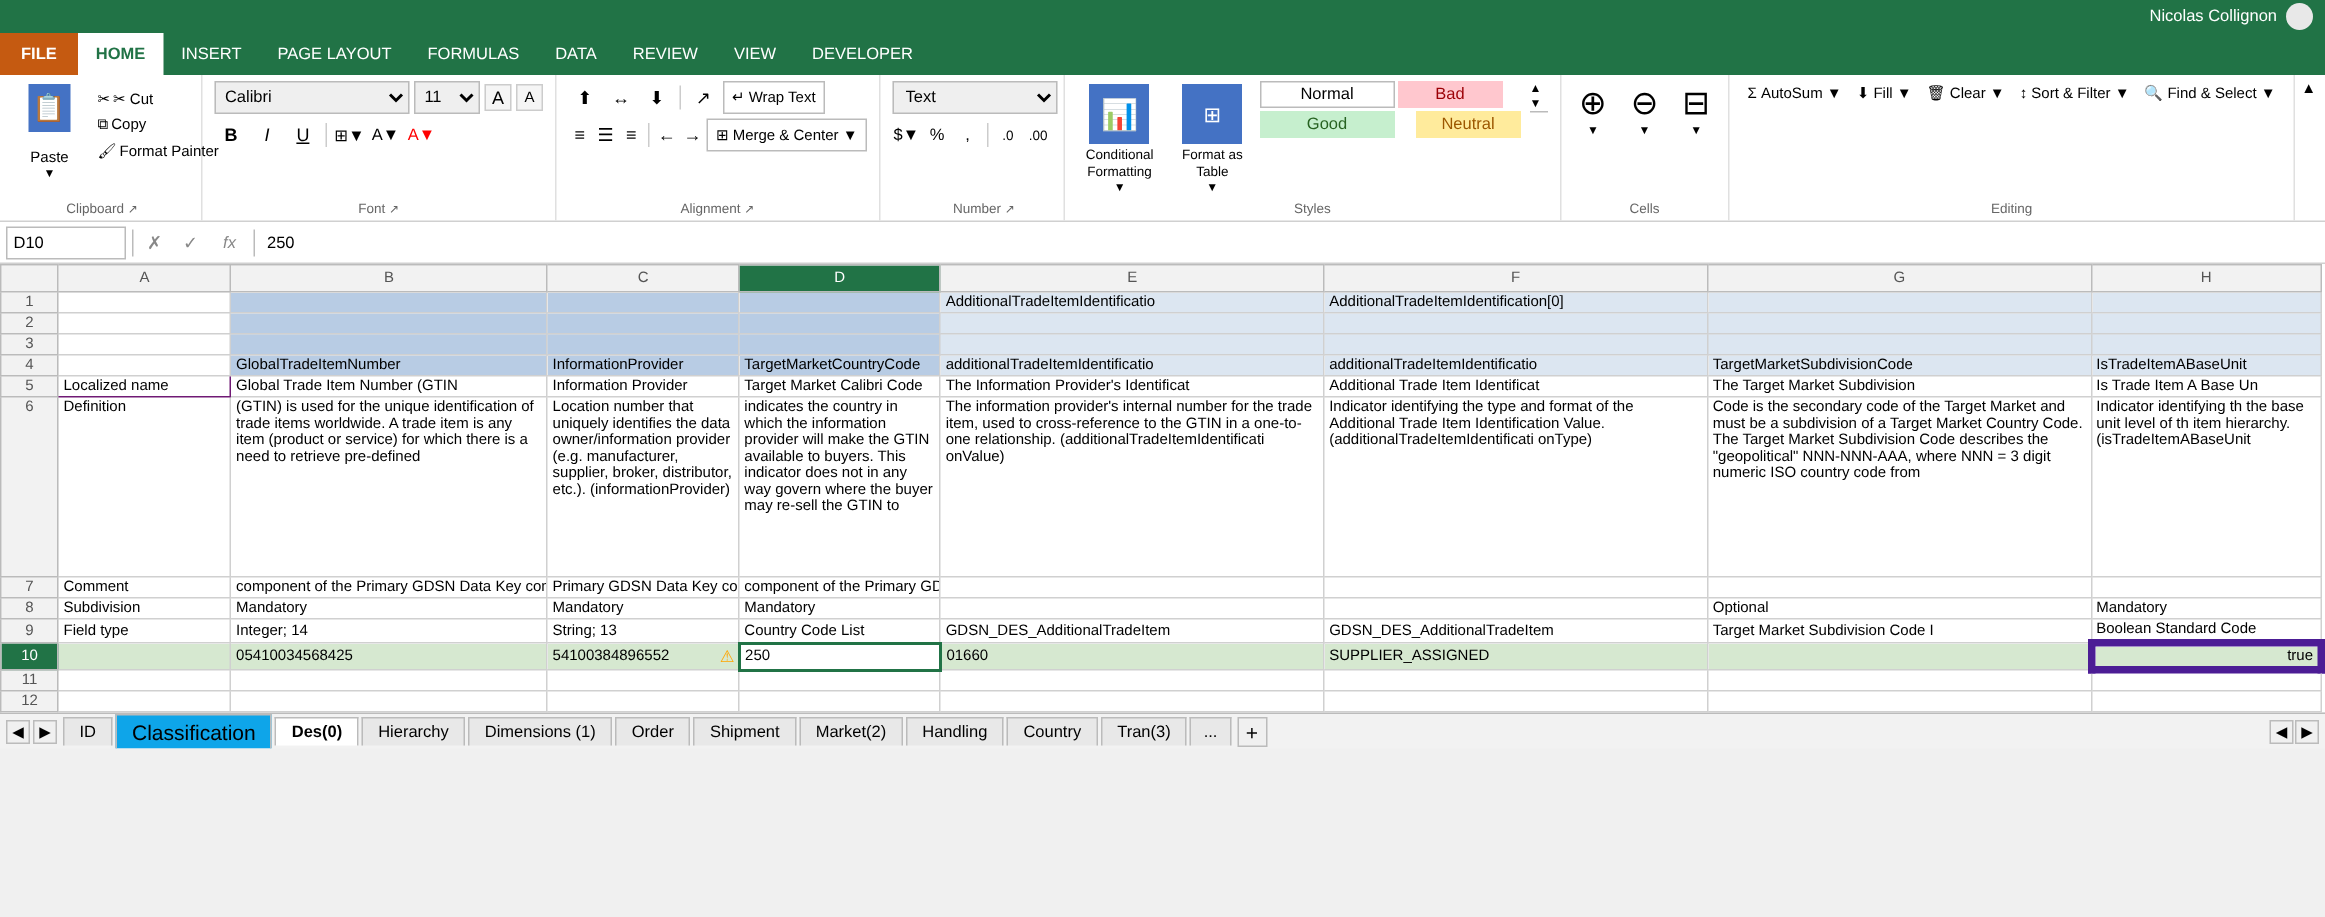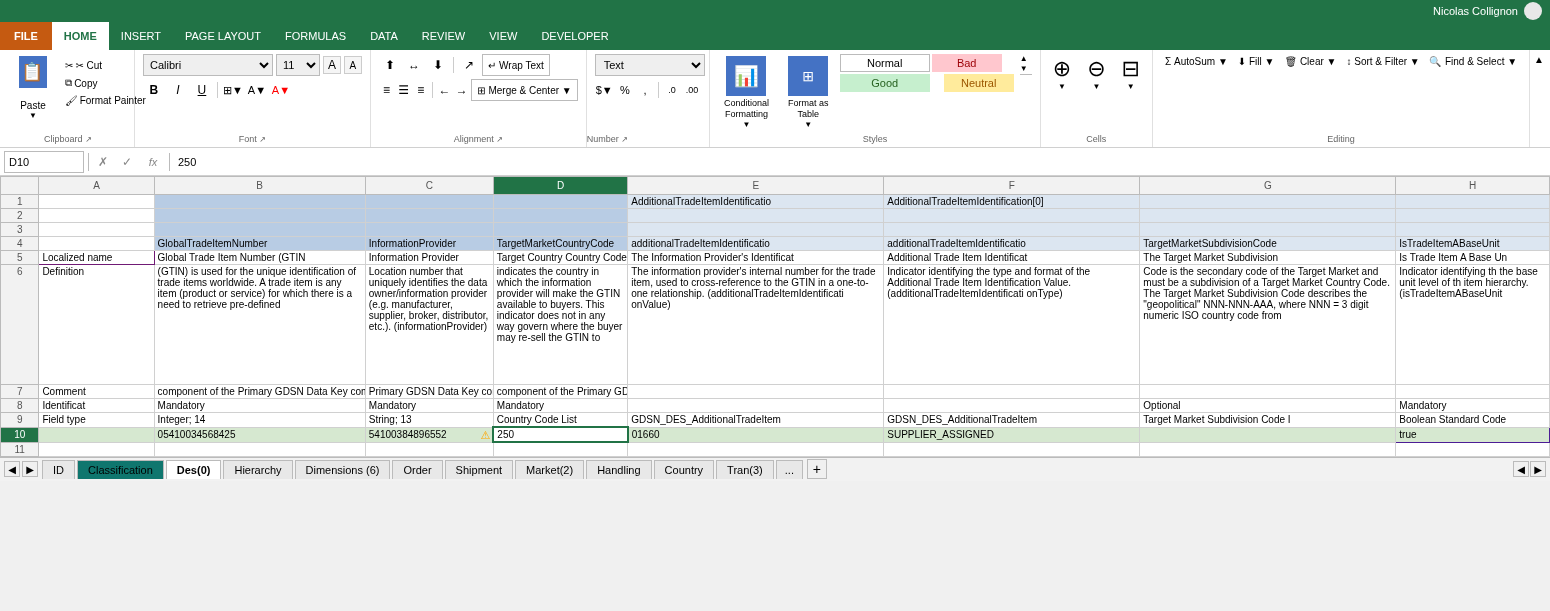--- a/index.html
+++ b/index.html
@@ -109,21 +109,21 @@
       </select>
       <div style="display:flex;align-items:center;gap:2px;">
         <div style="width:22px;height:22px;display:flex;align-items:center;justify-content:center;cursor:pointer;font-size:11px;border:1px solid transparent;">$▼</div>
         <div style="width:22px;height:22px;display:flex;align-items:center;justify-content:center;cursor:pointer;font-size:11px;border:1px solid transparent;">%</div>
         <div style="width:22px;height:22px;display:flex;align-items:center;justify-content:center;cursor:pointer;font-size:11px;border:1px solid transparent;">,</div>
         <div style="width:1px;height:16px;background:#ccc;margin:0 2px;"></div>
         <div style="width:22px;height:22px;display:flex;align-items:center;justify-content:center;cursor:pointer;font-size:9px;border:1px solid transparent;">.0</div>
         <div style="width:22px;height:22px;display:flex;align-items:center;justify-content:center;cursor:pointer;font-size:9px;border:1px solid transparent;">.00</div>
       </div>
     </div>
-    <div style="font-size:9px;color:#666;position:absolute;bottom:3px;left:0;right:0;">Number <span style="font-size:8px;">↗</span></div>
+    <div style="font-size:9px;color:#666;text-align:center;position:absolute;bottom:3px;left:16px;right:0;">Number <span style="font-size:8px;">↗</span></div>
   </div>
 
   <div style="display:flex; flex-direction:column; border-right:1px solid #e0e0e0; padding:4px 6px 16px; position:relative;">
     <div style="display:flex;align-items:flex-start;gap:4px;">
 
       <div style="display:flex;flex-direction:column;align-items:center;cursor:pointer;padding:2px 4px;min-width:60px;">
         <div style="width:40px;height:40px;background:#4472c4;display:flex;align-items:center;justify-content:center;color:white;font-size:20px;">📊</div>
         <span style="font-size:9px;text-align:center;line-height:1.2;margin-top:2px;">Conditional Formatting</span>
         <span style="font-size:8px;">▼</span>
       </div>
@@ -289,21 +289,21 @@
           <td style="border:1px solid #d0d0d0;padding:1px 3px;font-size:10px;background:#dce6f1;overflow:hidden;white-space:nowrap;">additionalTradeItemIdentificatio</td>
           <td style="border:1px solid #d0d0d0;padding:1px 3px;font-size:10px;background:#dce6f1;overflow:hidden;white-space:nowrap;">TargetMarketSubdivisionCode</td>
           <td style="border:1px solid #d0d0d0;padding:1px 3px;font-size:10px;background:#dce6f1;overflow:hidden;white-space:nowrap;">IsTradeItemABaseUnit</td>
         </tr>
 
         <tr>
           <td style="background:#f2f2f2;border:1px solid #bbb;text-align:center;font-size:10px;color:#555;padding:1px;">5</td>
           <td style="border:1px solid #701a75;padding:1px 3px;font-size:10px;overflow:hidden;white-space:nowrap;">Localized name</td>
           <td style="border:1px solid #d0d0d0;padding:1px 3px;font-size:10px;overflow:hidden;white-space:nowrap;">Global Trade Item Number (GTIN</td>
           <td style="border:1px solid #d0d0d0;padding:1px 3px;font-size:10px;overflow:hidden;white-space:nowrap;">Information Provider</td>
-          <td style="border:1px solid #d0d0d0;padding:1px 3px;font-size:10px;overflow:hidden;white-space:nowrap;">Target Country Country Code</td>
+          <td style="border:1px solid #d0d0d0;padding:1px 3px;font-size:10px;overflow:hidden;white-space:nowrap;">Target Market Calibri Code</td>
           <td style="border:1px solid #d0d0d0;padding:1px 3px;font-size:10px;overflow:hidden;white-space:nowrap;">The Information Provider's Identificat</td>
           <td style="border:1px solid #d0d0d0;padding:1px 3px;font-size:10px;overflow:hidden;white-space:nowrap;">Additional Trade Item Identificat</td>
           <td style="border:1px solid #d0d0d0;padding:1px 3px;font-size:10px;overflow:hidden;white-space:nowrap;">The Target Market Subdivision</td>
           <td style="border:1px solid #d0d0d0;padding:1px 3px;font-size:10px;overflow:hidden;white-space:nowrap;">Is Trade Item A Base Un</td>
         </tr>
 
         <tr style="height:120px;">
           <td style="background:#f2f2f2;border:1px solid #bbb;text-align:center;font-size:10px;color:#555;padding:1px;vertical-align:top;">6</td>
           <td style="border:1px solid #d0d0d0;padding:1px 3px;font-size:10px;overflow:hidden;vertical-align:top;">Definition</td>
           <td style="border:1px solid #d0d0d0;padding:1px 3px;font-size:10px;overflow:hidden;vertical-align:top;white-space:normal;word-wrap:break-word;">(GTIN) is used for the unique identification of trade items worldwide. A trade item is any item (product or service) for which there is a need to retrieve pre-defined</td>
@@ -322,21 +322,21 @@
           <td style="border:1px solid #d0d0d0;padding:1px 3px;font-size:10px;overflow:hidden;white-space:nowrap;">Primary GDSN Data Key comprised of GLN+GTIN+TM</td>
           <td style="border:1px solid #d0d0d0;padding:1px 3px;font-size:10px;overflow:hidden;white-space:nowrap;">component of the Primary GDSN Key comprised of GLN+GTIN+TM.</td>
           <td style="border:1px solid #d0d0d0;padding:1px 3px;font-size:10px;overflow:hidden;white-space:nowrap;"></td>
           <td style="border:1px solid #d0d0d0;padding:1px 3px;font-size:10px;overflow:hidden;white-space:nowrap;"></td>
           <td style="border:1px solid #d0d0d0;padding:1px 3px;font-size:10px;overflow:hidden;white-space:nowrap;"></td>
           <td style="border:1px solid #d0d0d0;padding:1px 3px;font-size:10px;overflow:hidden;white-space:nowrap;"></td>
         </tr>
 
         <tr>
           <td style="background:#f2f2f2;border:1px solid #bbb;text-align:center;font-size:10px;color:#555;padding:1px;">8</td>
-          <td style="border:1px solid #d0d0d0;padding:1px 3px;font-size:10px;overflow:hidden;white-space:nowrap;">Identificat</td>
+          <td style="border:1px solid #d0d0d0;padding:1px 3px;font-size:10px;overflow:hidden;white-space:nowrap;">Subdivision</td>
           <td style="border:1px solid #d0d0d0;padding:1px 3px;font-size:10px;overflow:hidden;white-space:nowrap;">Mandatory</td>
           <td style="border:1px solid #d0d0d0;padding:1px 3px;font-size:10px;overflow:hidden;white-space:nowrap;">Mandatory</td>
           <td style="border:1px solid #d0d0d0;padding:1px 3px;font-size:10px;overflow:hidden;white-space:nowrap;">Mandatory</td>
           <td style="border:1px solid #d0d0d0;padding:1px 3px;font-size:10px;overflow:hidden;white-space:nowrap;"></td>
           <td style="border:1px solid #d0d0d0;padding:1px 3px;font-size:10px;overflow:hidden;white-space:nowrap;"></td>
           <td style="border:1px solid #d0d0d0;padding:1px 3px;font-size:10px;overflow:hidden;white-space:nowrap;">Optional</td>
           <td style="border:1px solid #d0d0d0;padding:1px 3px;font-size:10px;overflow:hidden;white-space:nowrap;">Mandatory</td>
         </tr>
 
         <tr>
@@ -353,50 +353,61 @@
 
         <tr>
           <td style="background:#217346;border:1px solid #bbb;text-align:center;font-size:10px;color:white;padding:1px;">10</td>
           <td style="border:1px solid #d0d0d0;padding:1px 3px;font-size:10px;overflow:hidden;white-space:nowrap;background:#d6e8d0;"></td>
           <td style="border:1px solid #d0d0d0;padding:1px 3px;font-size:10px;overflow:hidden;white-space:nowrap;background:#d6e8d0;">05410034568425</td>
           <td style="border:1px solid #d0d0d0;padding:1px 3px;font-size:10px;overflow:hidden;white-space:nowrap;background:#d6e8d0;position:relative;">54100384896552 <span style="color:orange;font-size:11px;position:absolute;right:2px;top:50%;transform:translateY(-50%);">⚠</span></td>
           <td style="border:2px solid #217346;padding:1px 3px;font-size:10px;overflow:hidden;white-space:nowrap;background:white;">250</td>
           <td style="border:1px solid #d0d0d0;padding:1px 3px;font-size:10px;overflow:hidden;white-space:nowrap;background:#d6e8d0;">01660</td>
           <td style="border:1px solid #d0d0d0;padding:1px 3px;font-size:10px;overflow:hidden;white-space:nowrap;background:#d6e8d0;">SUPPLIER_ASSIGNED</td>
           <td style="border:1px solid #d0d0d0;padding:1px 3px;font-size:10px;overflow:hidden;white-space:nowrap;background:#d6e8d0;"></td>
-          <td style="border:1px solid #4c1d95;padding:1px 3px;font-size:10px;overflow:hidden;white-space:nowrap;background:#d6e8d0;">true</td>
+          <td style="border:5px solid #4c1d95;padding:1px 3px;font-size:10px;overflow:hidden;white-space:nowrap;background:#d6e8d0;text-align:right;">true</td>
         </tr>
 
         <tr>
           <td style="background:#f2f2f2;border:1px solid #bbb;text-align:center;font-size:10px;color:#555;padding:1px;">11</td>
           <td style="border:1px solid #d0d0d0;padding:1px 3px;"></td>
           <td style="border:1px solid #d0d0d0;padding:1px 3px;"></td>
           <td style="border:1px solid #d0d0d0;padding:1px 3px;"></td>
           <td style="border:1px solid #d0d0d0;padding:1px 3px;"></td>
           <td style="border:1px solid #d0d0d0;padding:1px 3px;"></td>
           <td style="border:1px solid #d0d0d0;padding:1px 3px;"></td>
           <td style="border:1px solid #d0d0d0;padding:1px 3px;"></td>
           <td style="border:1px solid #d0d0d0;padding:1px 3px;"></td>
         </tr>
 
+        <tr>
+          <td style="background:#f2f2f2;border:1px solid #bbb;text-align:center;font-size:10px;color:#555;padding:1px;">12</td>
+          <td style="border:1px solid #d0d0d0;padding:1px 3px;"></td>
+          <td style="border:1px solid #d0d0d0;padding:1px 3px;"></td>
+          <td style="border:1px solid #d0d0d0;padding:1px 3px;"></td>
+          <td style="border:1px solid #d0d0d0;padding:1px 3px;"></td>
+          <td style="border:1px solid #d0d0d0;padding:1px 3px;"></td>
+          <td style="border:1px solid #d0d0d0;padding:1px 3px;"></td>
+          <td style="border:1px solid #d0d0d0;padding:1px 3px;"></td>
+          <td style="border:1px solid #d0d0d0;padding:1px 3px;"></td>
+        </tr>
 
       </tbody>
     </table>
   </div>
 </div>
 
 <div style="background:#f2f2f2;border-top:1px solid #bbb;height:24px;display:flex;align-items:center;padding-left:4px;overflow:hidden;">
   <div style="width:16px;height:16px;display:flex;align-items:center;justify-content:center;cursor:pointer;font-size:10px;border:1px solid #bbb;background:#f0f0f0;margin-right:2px;">◀</div>
   <div style="width:16px;height:16px;display:flex;align-items:center;justify-content:center;cursor:pointer;font-size:10px;border:1px solid #bbb;background:#f0f0f0;margin-right:4px;">▶</div>
 
   <div style="padding:3px 10px;font-size:11px;border:1px solid #bbb;border-bottom:none;background:#e8e8e8;cursor:pointer;margin-right:2px;">ID</div>
-  <div style="padding:3px 10px;font-size:11px;border:1px solid #bbb;border-bottom:none;background:#0f766e;cursor:pointer;margin-right:2px;text-align:center;">Classification</div>
+  <div style="padding:3px 10px;font-size:14px;border:1px solid #bbb;border-bottom:none;background:#0ea5e9;cursor:pointer;margin-right:2px;text-align:center;">Classification</div>
   <div style="padding:3px 10px;font-size:11px;border:1px solid #bbb;border-bottom:none;background:white;cursor:pointer;font-weight:600;margin-right:2px;">Des(0)</div>
   <div style="padding:3px 10px;font-size:11px;border:1px solid #bbb;border-bottom:none;background:#e8e8e8;cursor:pointer;margin-right:2px;">Hierarchy</div>
-  <div style="padding:3px 10px;font-size:11px;border:1px solid #bbb;border-bottom:none;background:#e8e8e8;cursor:pointer;margin-right:2px;">Dimensions (6)</div>
+  <div style="padding:3px 10px;font-size:11px;border:1px solid #bbb;border-bottom:none;background:#e8e8e8;cursor:pointer;margin-right:2px;">Dimensions (1)</div>
   <div style="padding:3px 10px;font-size:11px;border:1px solid #bbb;border-bottom:none;background:#e8e8e8;cursor:pointer;margin-right:2px;">Order</div>
   <div style="padding:3px 10px;font-size:11px;border:1px solid #bbb;border-bottom:none;background:#e8e8e8;cursor:pointer;margin-right:2px;">Shipment</div>
   <div style="padding:3px 10px;font-size:11px;border:1px solid #bbb;border-bottom:none;background:#e8e8e8;cursor:pointer;margin-right:2px;">Market(2)</div>
   <div style="padding:3px 10px;font-size:11px;border:1px solid #bbb;border-bottom:none;background:#e8e8e8;cursor:pointer;margin-right:2px;">Handling</div>
   <div style="padding:3px 10px;font-size:11px;border:1px solid #bbb;border-bottom:none;background:#e8e8e8;cursor:pointer;margin-right:2px;">Country</div>
   <div style="padding:3px 10px;font-size:11px;border:1px solid #bbb;border-bottom:none;background:#e8e8e8;cursor:pointer;margin-right:2px;">Tran(3)</div>
   <div style="padding:3px 8px;font-size:11px;border:1px solid #bbb;border-bottom:none;background:#e8e8e8;cursor:pointer;margin-right:4px;">...</div>
   <div style="width:20px;height:20px;display:flex;align-items:center;justify-content:center;cursor:pointer;font-size:14px;border:1px solid #bbb;background:#f0f0f0;">+</div>
 
   <div style="margin-left:auto;display:flex;align-items:center;gap:1px;margin-right:4px;">

